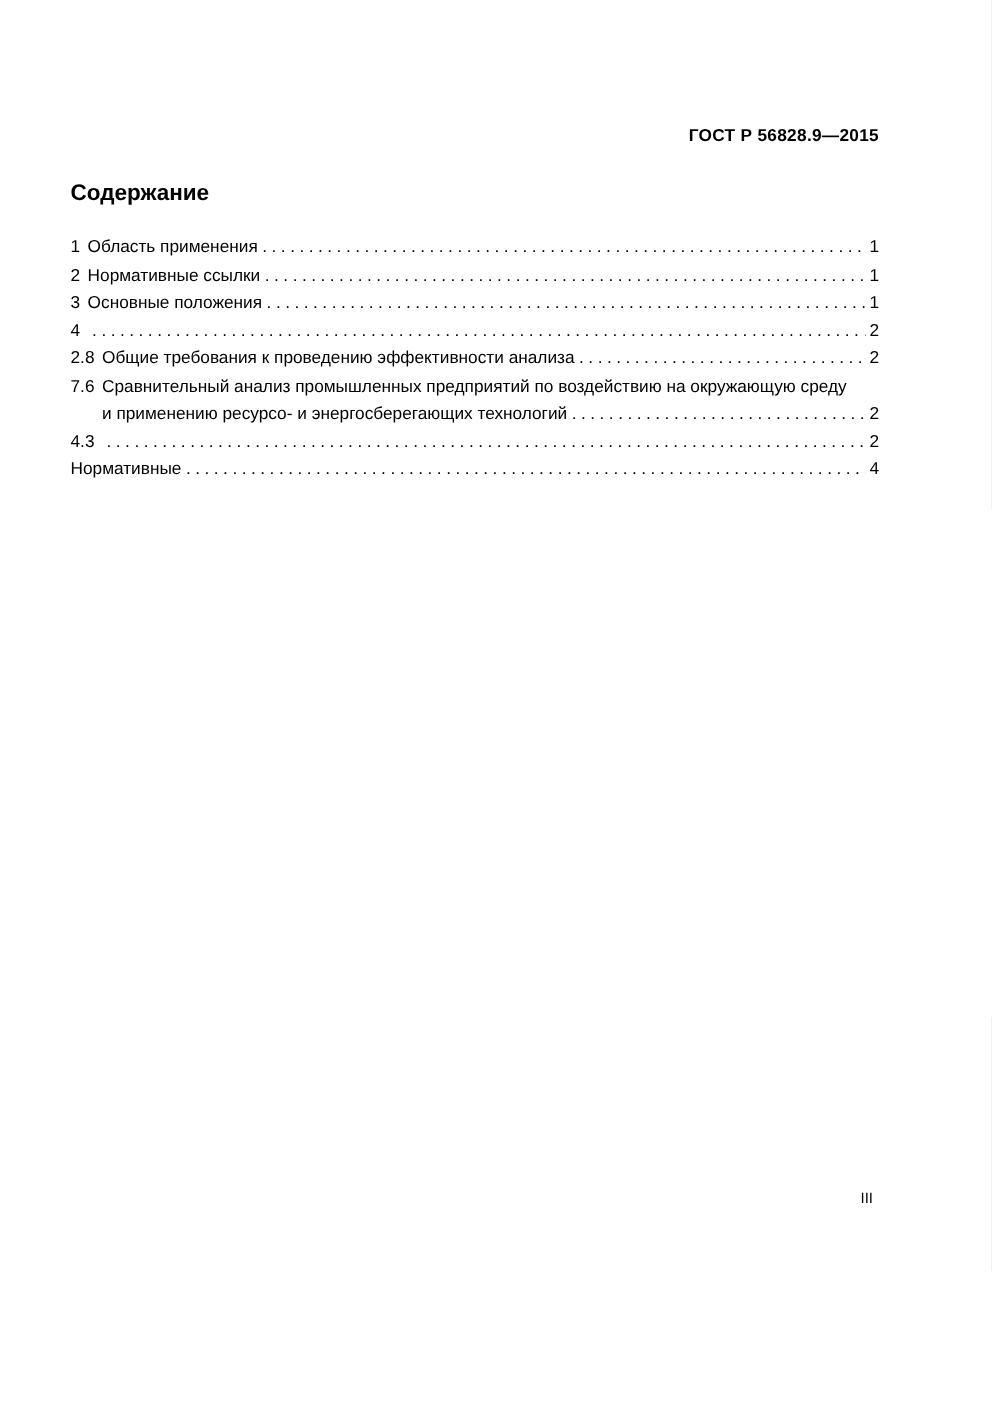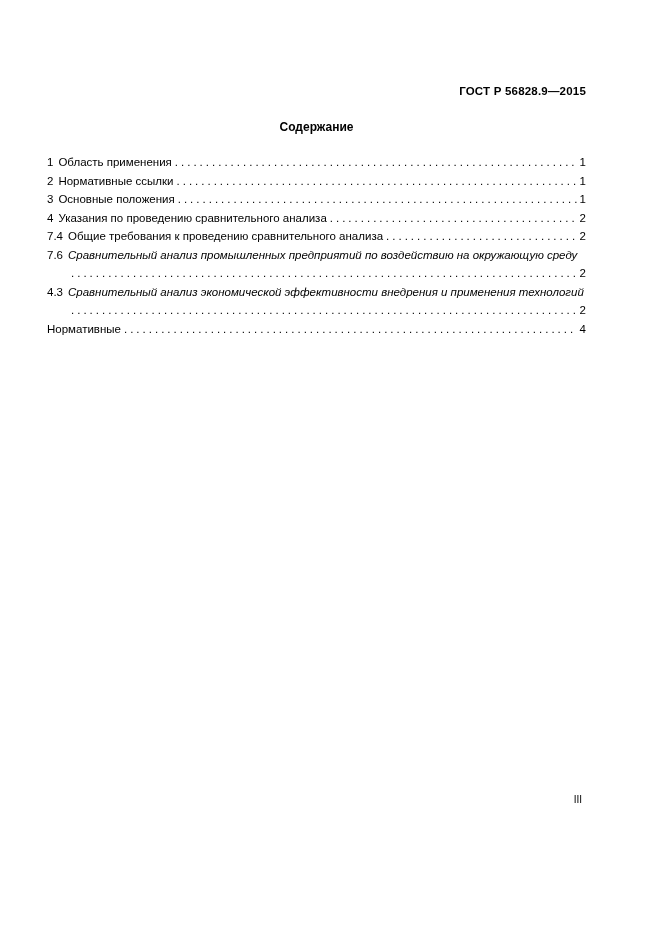--- a/index.html
+++ b/index.html
@@ -24,23 +24,22 @@
     width: 539px;
     margin-top: 20px;
   }
   .doc-header {
     text-align: right;
     font-weight: bold;
     font-size: 11.5px;
     letter-spacing: 0.2px;
   }
   .doc-title {
-    text-align: center;
     font-weight: bold;
-    font-size: 12px;
+    font-size: 15px;
     margin-top: 23px;
   }
   .toc {
     margin-top: 21px;
     font-size: 11.5px;
     line-height: 14px;
   }
   .toc-row {
     display: flex;
     margin-bottom: 4.5px;
@@ -69,21 +68,20 @@
   }
   .leader::before {
     content: "........................................................................................................................................................................................................";
     letter-spacing: 3px;
   }
   .pg {
     white-space: nowrap;
   }
   .l1 {
     margin-bottom: 4.5px;
-    font-style: italic;
   }
   .footer-num {
     position: absolute;
     top: 794px;
     right: 79px;
     font-size: 10px;
   }
 </style>
 </head>
 <body>
@@ -127,53 +125,52 @@
             <span class="leader"></span>
             <span class="pg">1</span>
           </div>
         </div>
       </div>
 
       <div class="toc-row">
         <span class="num">4</span>
         <div class="body">
           <div class="line">
-            <span class="title">Указания по проведению сравнительного анализа</span>
             <span class="leader"></span>
             <span class="pg">2</span>
           </div>
         </div>
       </div>
 
       <div class="toc-row">
-        <span class="num">7.4</span>
+        <span class="num">2.8</span>
         <div class="body">
           <div class="line">
-            <span class="title">Общие требования к проведению сравнительного анализа</span>
+            <span class="title">Общие требования к проведению эффективности анализа</span>
             <span class="leader"></span>
             <span class="pg">2</span>
           </div>
         </div>
       </div>
 
       <div class="toc-row">
         <span class="num">7.6</span>
         <div class="body">
           <div class="l1">Сравнительный анализ промышленных предприятий по воздействию на окружающую среду</div>
           <div class="line">
+            <span class="title">и применению ресурсо- и энергосберегающих технологий</span>
             <span class="leader"></span>
             <span class="pg">2</span>
           </div>
         </div>
       </div>
 
       <div class="toc-row">
         <span class="num">4.3</span>
         <div class="body">
-          <div class="l1">Сравнительный анализ экономической эффективности внедрения и применения технологий</div>
           <div class="line">
             <span class="leader"></span>
             <span class="pg">2</span>
           </div>
         </div>
       </div>
 
       <div class="toc-row">
         <div class="body">
           <div class="line">

